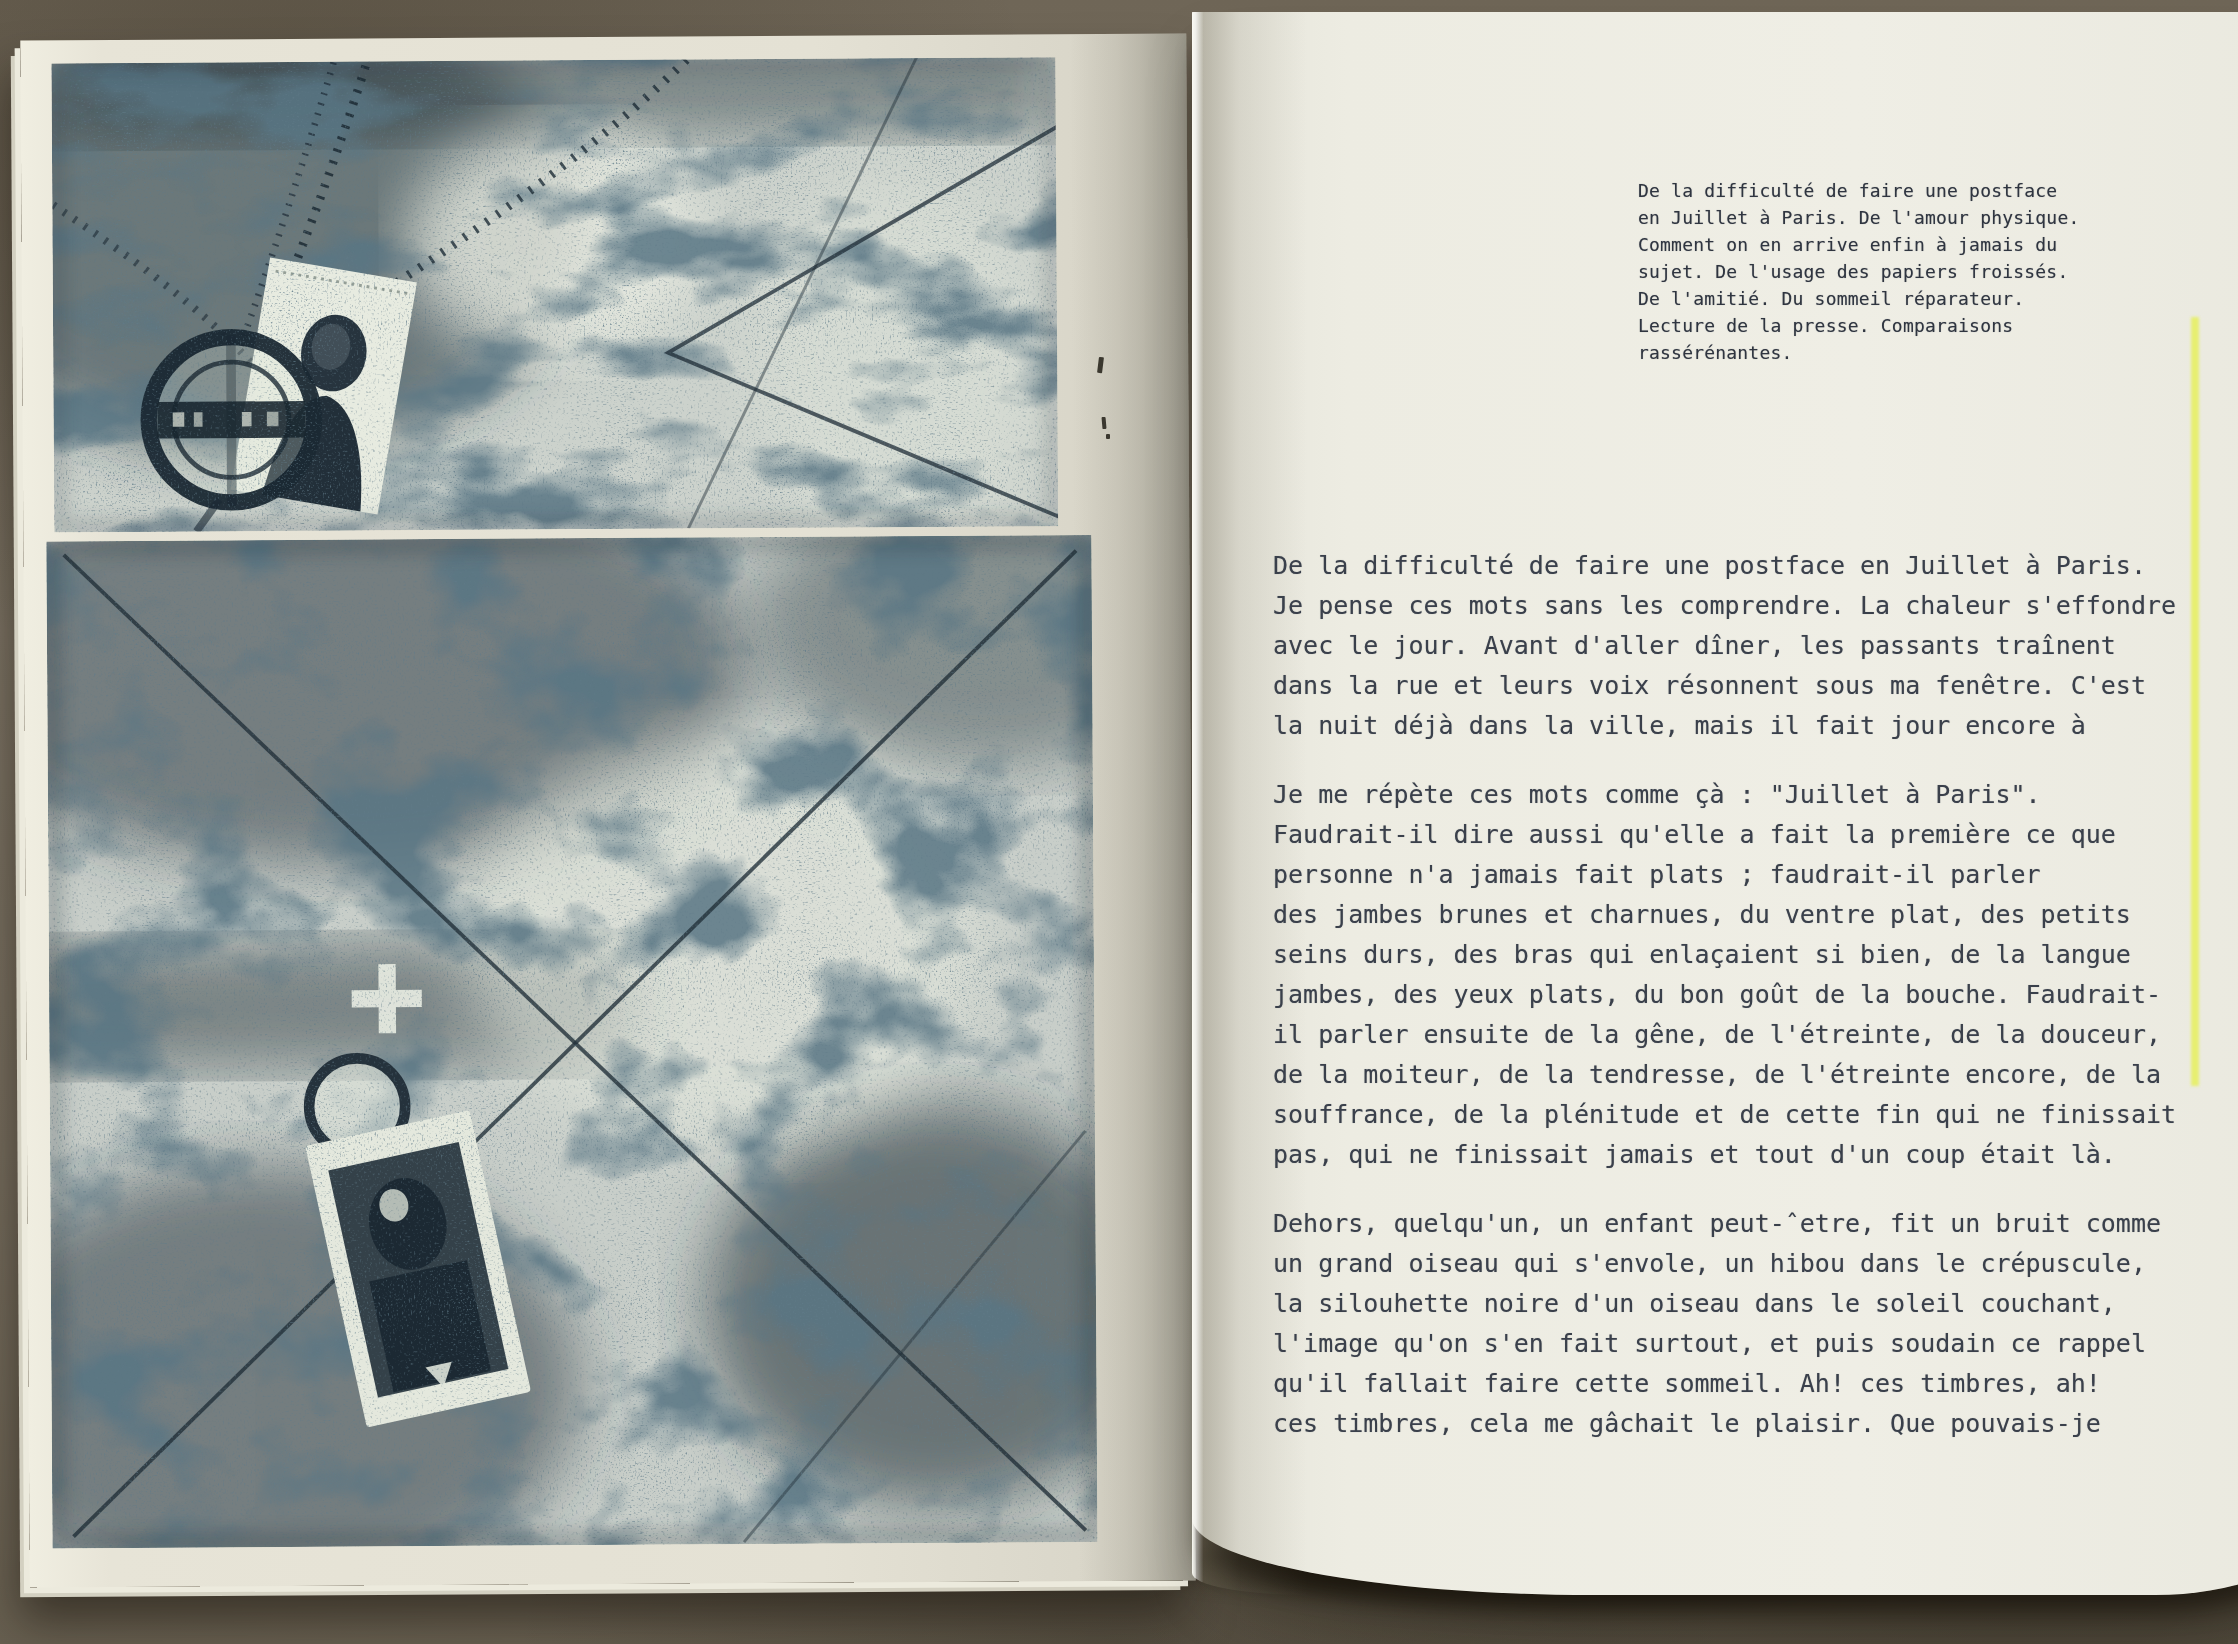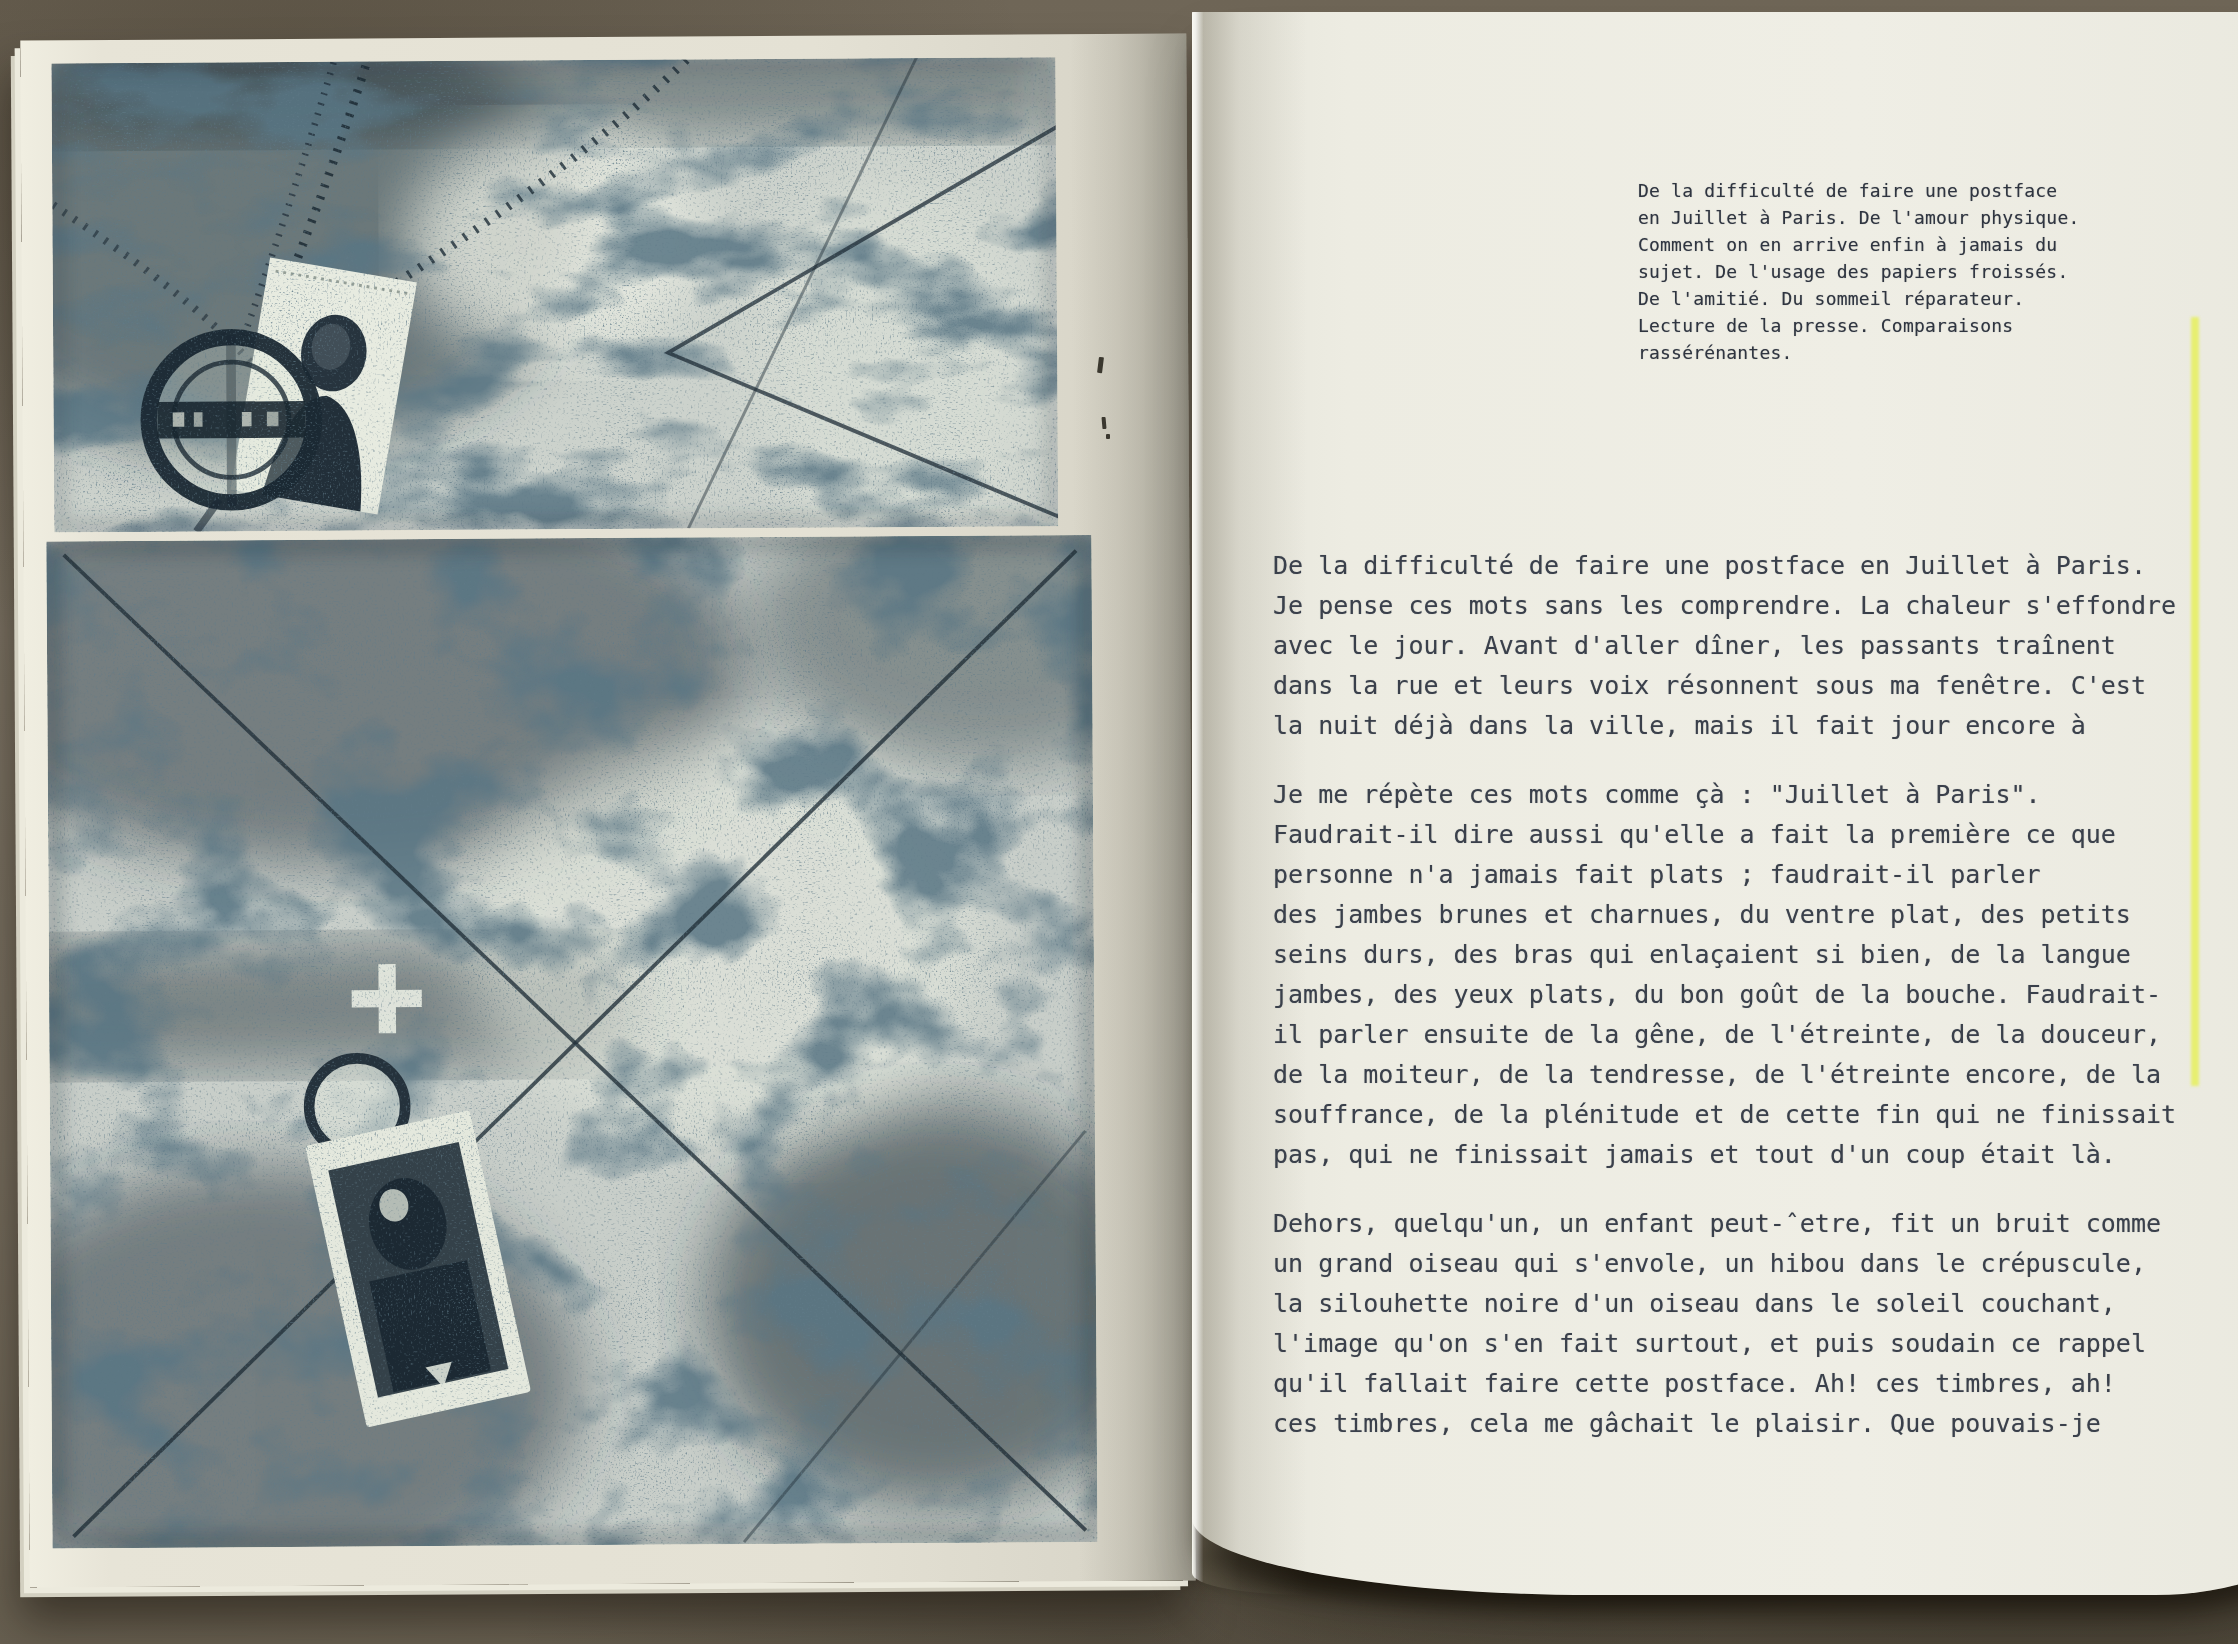--- a/index.html
+++ b/index.html
@@ -219,21 +219,21 @@
         <div class="bline">il parler ensuite de la gêne, de l'étreinte, de la douceur,</div>
         <div class="bline">de la moiteur, de la tendresse, de l'étreinte encore, de la</div>
         <div class="bline">souffrance, de la plénitude et de cette fin qui ne finissait</div>
         <div class="bline">pas, qui ne finissait jamais et tout d'un coup était là.</div>
       </div>
       <div class="para">
         <div class="bline">Dehors, quelqu'un, un enfant peut-ˆetre, fit un bruit comme</div>
         <div class="bline">un grand oiseau qui s'envole, un hibou dans le crépuscule,</div>
         <div class="bline">la silouhette noire d'un oiseau dans le soleil couchant,</div>
         <div class="bline">l'image qu'on s'en fait surtout, et puis soudain ce rappel</div>
-        <div class="bline">qu'il fallait faire cette postface. Ah! ces timbres, ah!</div>
+        <div class="bline">qu'il fallait faire cette sommeil. Ah! ces timbres, ah!</div>
         <div class="bline">ces timbres, cela me gâchait le plaisir. Que pouvais-je</div>
       </div>
     </div>
   </div>
 
   <div class="fore-edge"></div>
   <div class="staple s1"></div>
   <div class="staple s2"></div>
   <div class="staple s3"></div>
 

